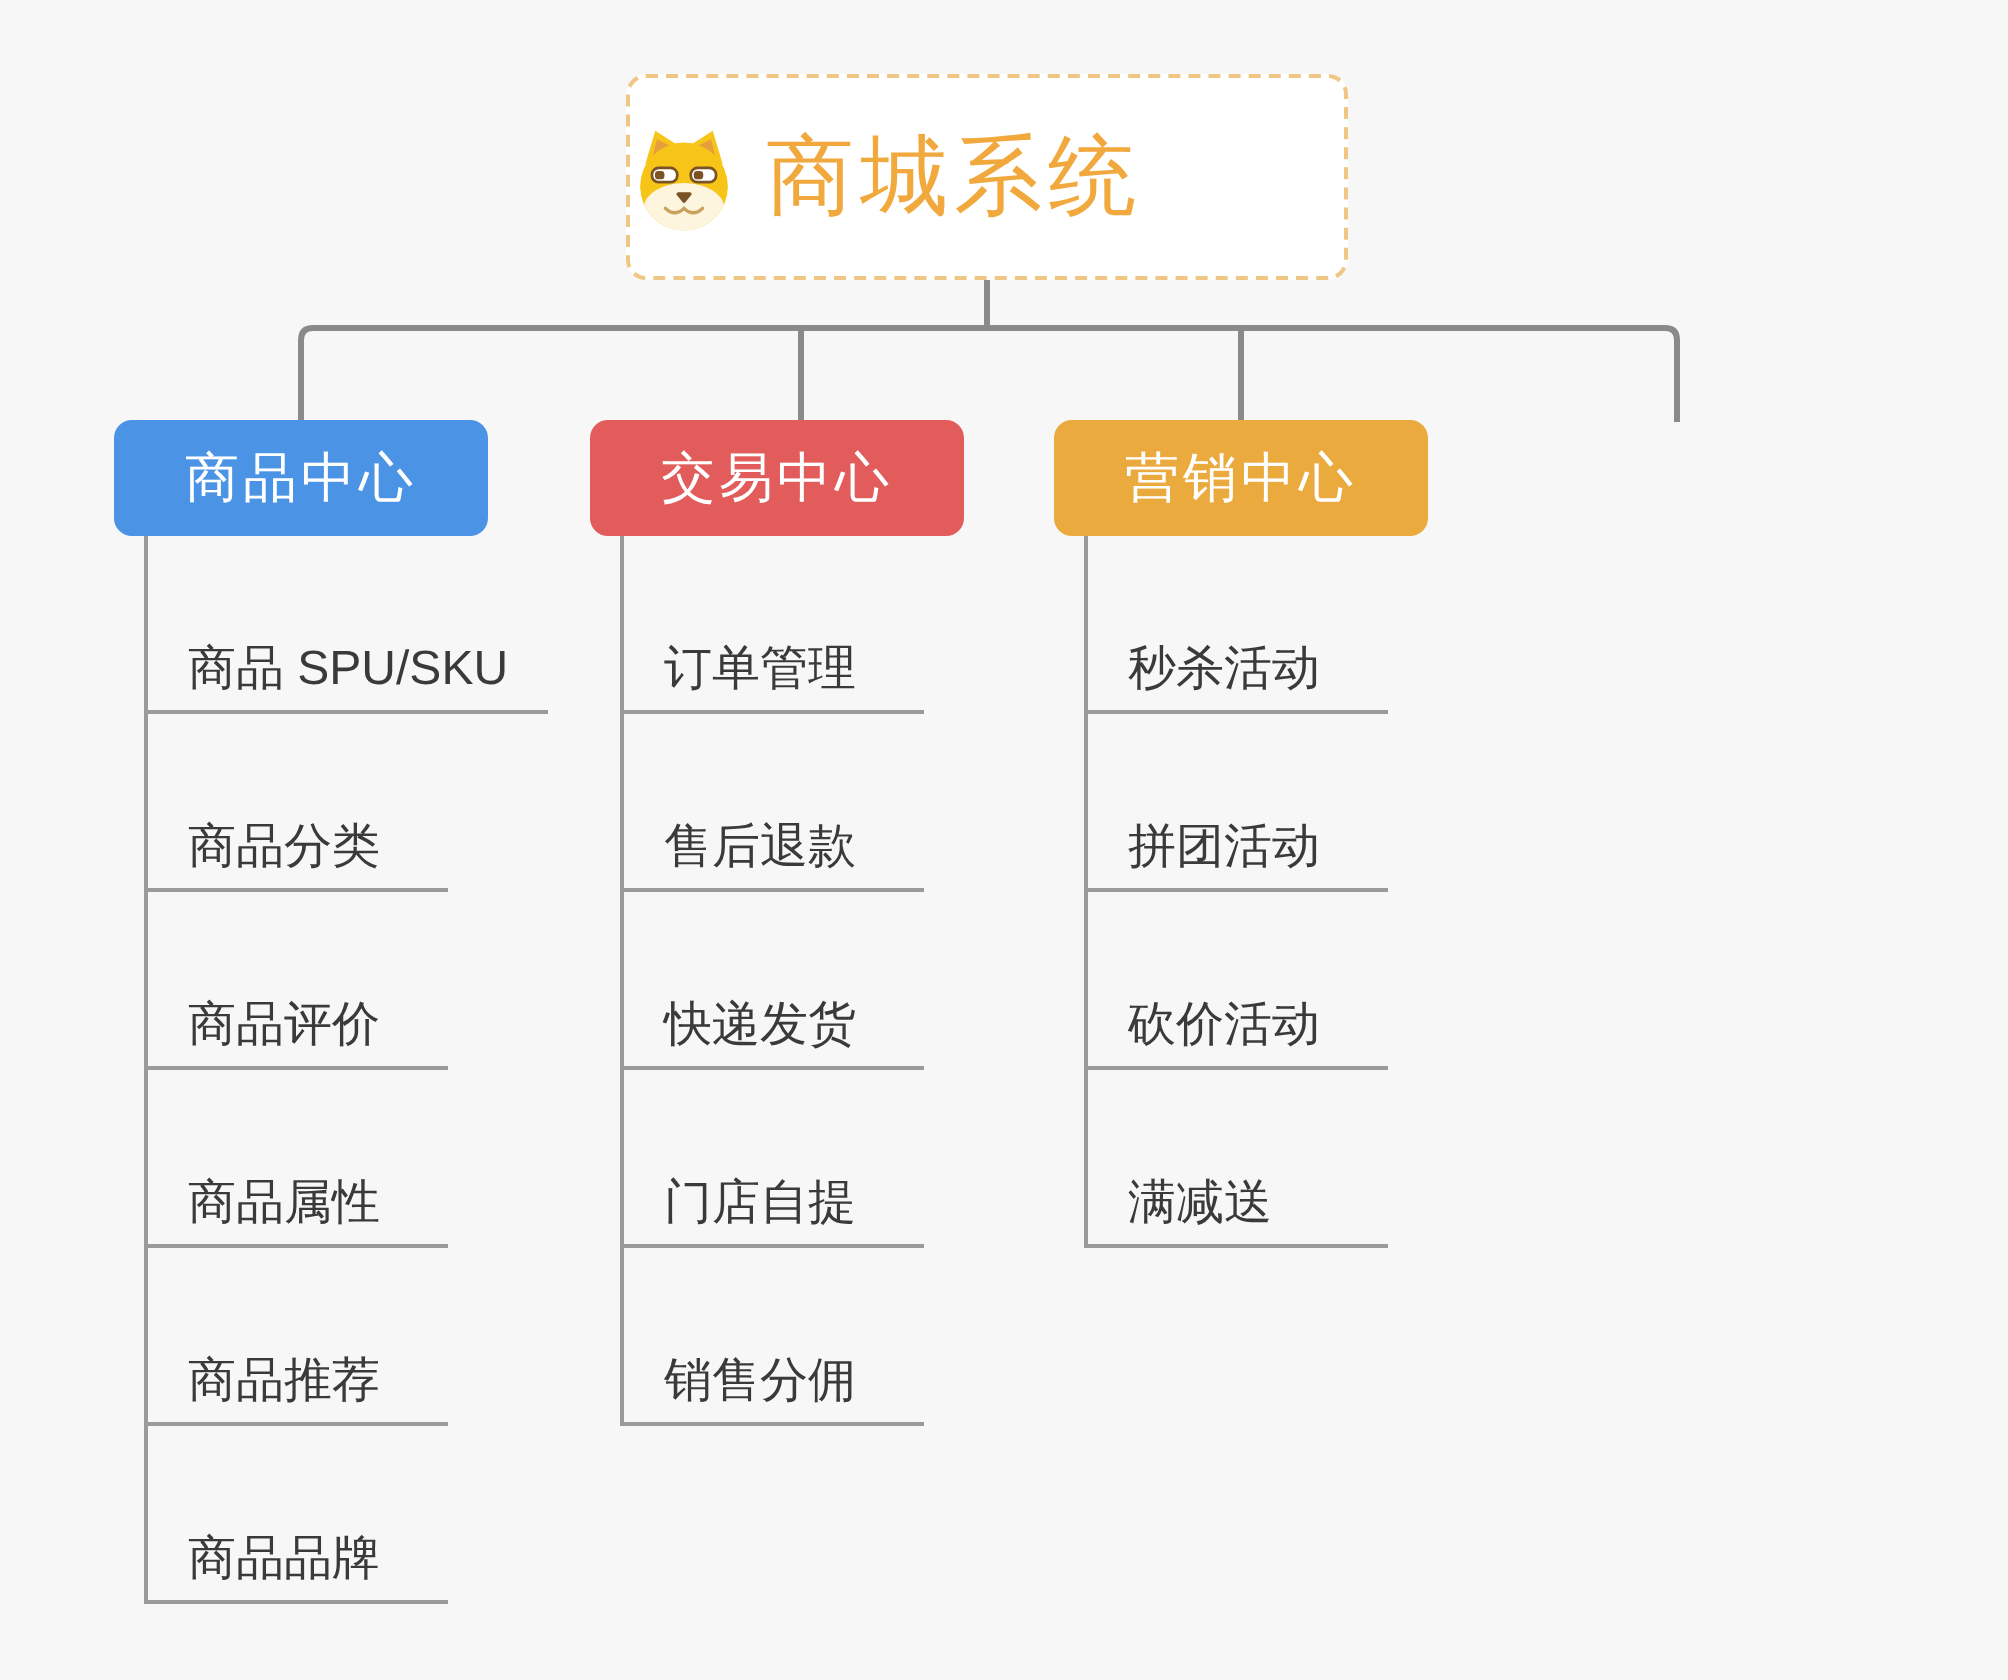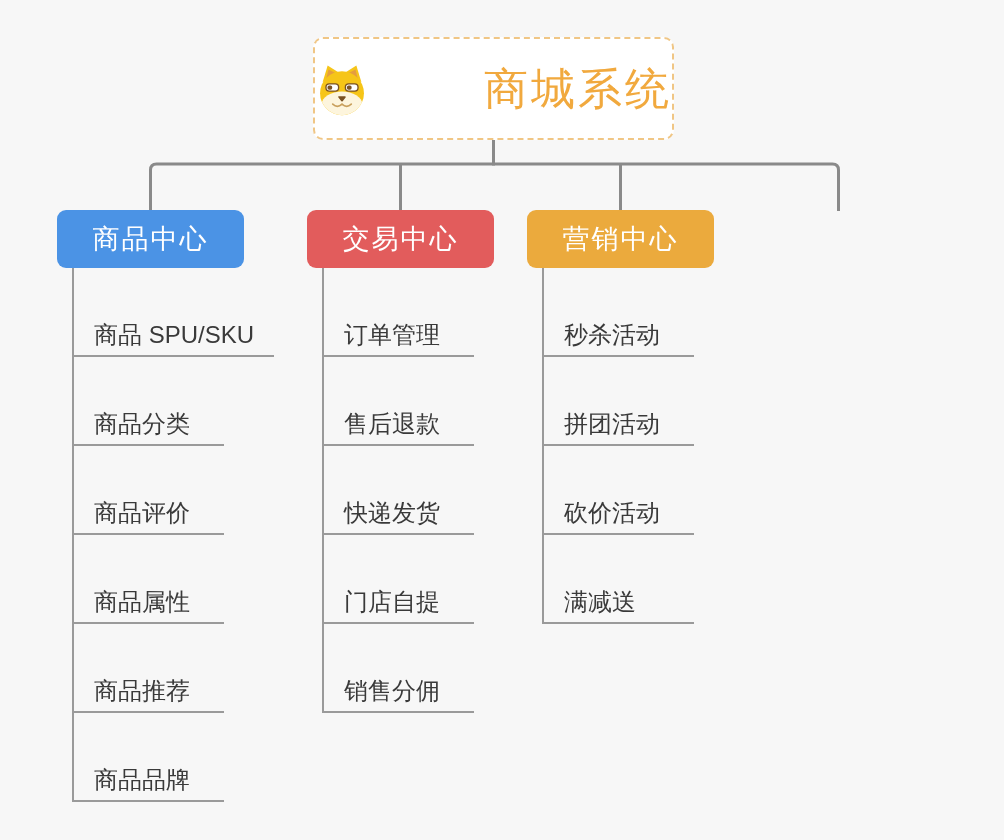--- a/index.html
+++ b/index.html
@@ -14,32 +14,32 @@
   .connectors{position:absolute;left:0;top:0;pointer-events:none;}
   .conn{fill:none;stroke:#8a8a8a;stroke-width:3;}
 
   
   .root-node{
     position:absolute;left:313px;top:37px;width:361px;height:103px;
     box-sizing:border-box;
     background:#ffffff;
     border:2px dashed #f0c685;
     border-radius:10px;
-    display:flex;align-items:center;justify-content:space-between;gap:4px;
+    display:flex;align-items:center;justify-content:flex-start;gap:14px;
   }
   .root-title{
     font-size:44px;letter-spacing:3px;color:#f1a93e;line-height:1;
     white-space:nowrap;
   }
   .doge{width:54px;height:54px;flex:0 0 auto;}
 
   
   .branch{position:absolute;top:210px;width:187px;}
   .branch-0{left:57px;}
-  .branch-1{left:307px;}
+  .branch-1{left:295px;}
   .branch-2{left:527px;text-align:center;}
   .branch-3{left:745px;}
   .branch-node{
     height:58px;border-radius:9px;
     display:flex;align-items:center;justify-content:center;
     color:#ffffff;font-size:27px;letter-spacing:2px;
     white-space:nowrap;
     cursor:pointer;
   }
   .branch-items{

